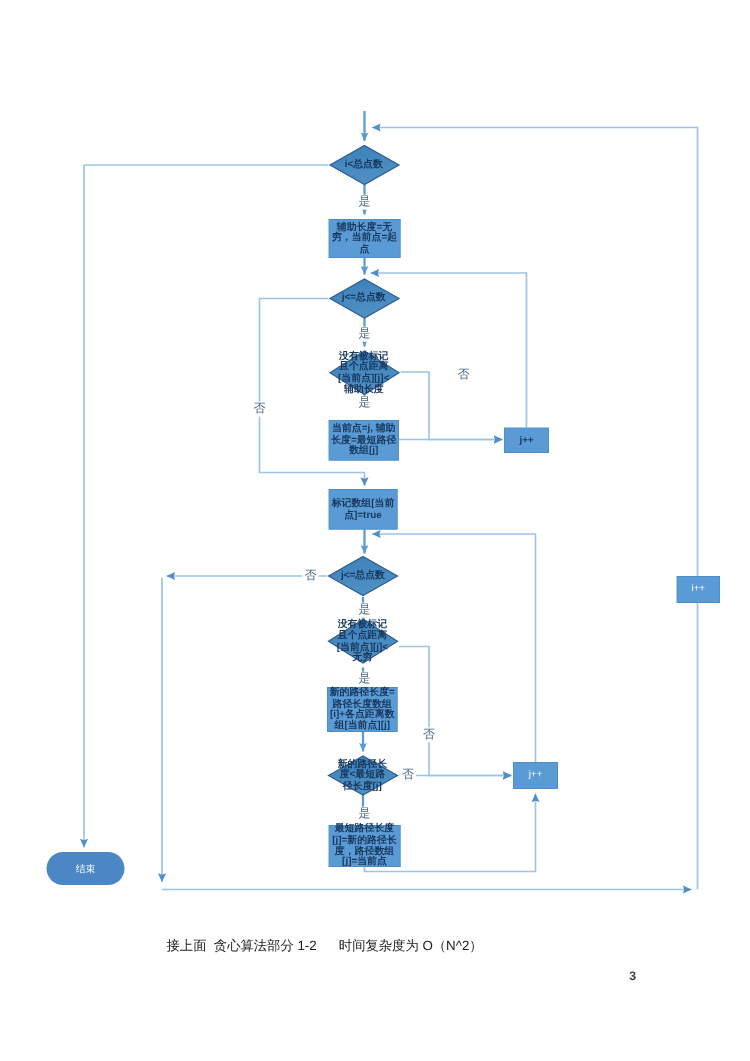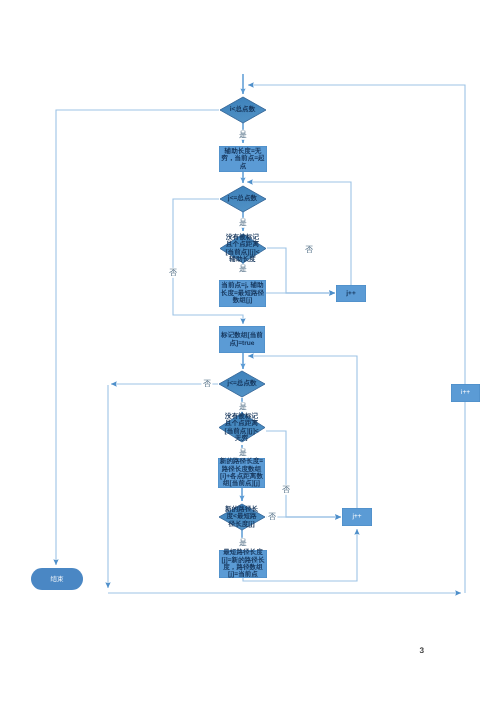--- a/index.html
+++ b/index.html
@@ -186,15 +186,16 @@
 <span class="elabel" style="left:243px;top:269px;font-size:8px;">是</span>
 <span class="elabel" style="left:309px;top:250px;font-size:8px;">否</span>
 <span class="elabel" style="left:173px;top:273px;font-size:8px;">否</span>
 <span class="elabel" style="left:207px;top:384px;font-size:8px;">否</span>
 <span class="elabel" style="left:243px;top:407px;font-size:8px;">是</span>
 <span class="elabel" style="left:286px;top:490px;font-size:8px;">否</span>
 <span class="elabel" style="left:243px;top:453px;font-size:8px;">是</span>
 <span class="elabel" style="left:272px;top:517px;font-size:8px;">否</span>
 <span class="elabel" style="left:243px;top:543px;font-size:8px;">是</span>
 
+<div class="caption" style="left:111px;top:624px;font-size:8.9px;">接上面  贪心算法部分 1-2      时间复杂度为 O（N^2）</div>
 <div class="pagenum" style="left:419.5px;top:646px;font-size:8.2px;font-weight:bold;">3</div>
 
 </div>
 
 </body></html>

